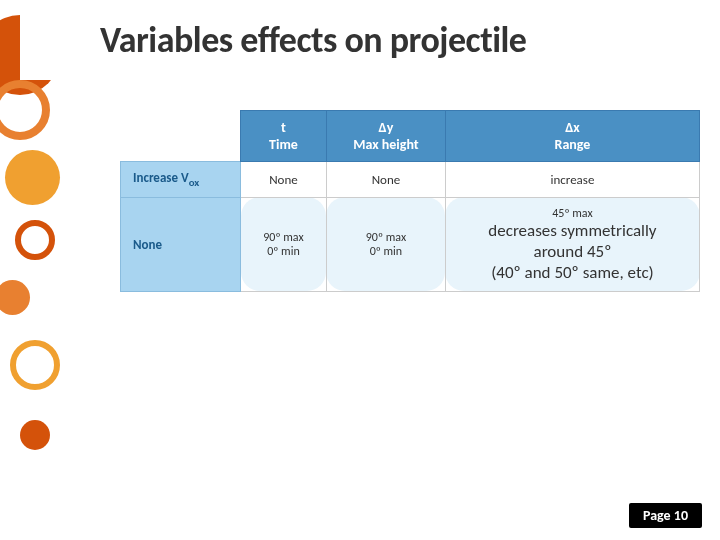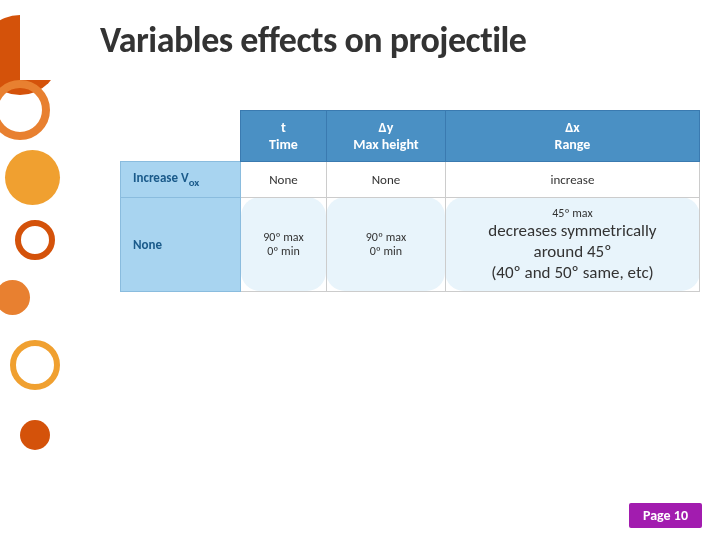--- a/index.html
+++ b/index.html
@@ -95,21 +95,21 @@
     .angle-row td:not(:first-child) {
       font-size: 12px;
       border-radius: 19px;
     }
 
     
     .page-number {
       position: absolute;
       bottom: 12px;
       right: 18px;
-      background: #a21caf;
+      background: #000000;
       color: #fff;
       padding: 4px 14px;
       font-size: 14px;
       font-weight: bold;
       border-radius: 2px;
       z-index: 1;
     }
 
     
     .circle-outer {

